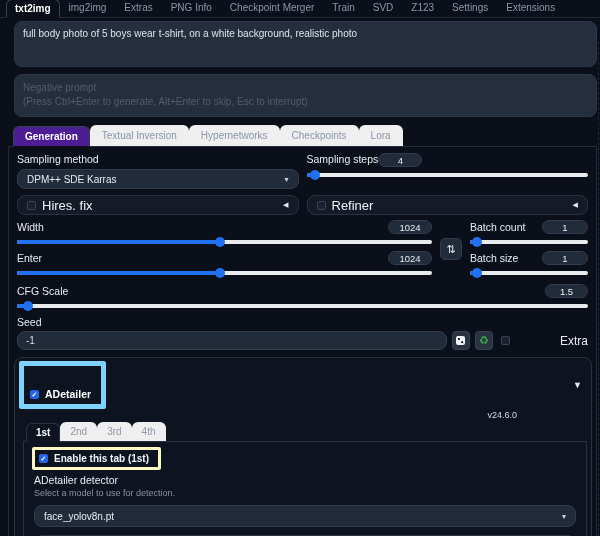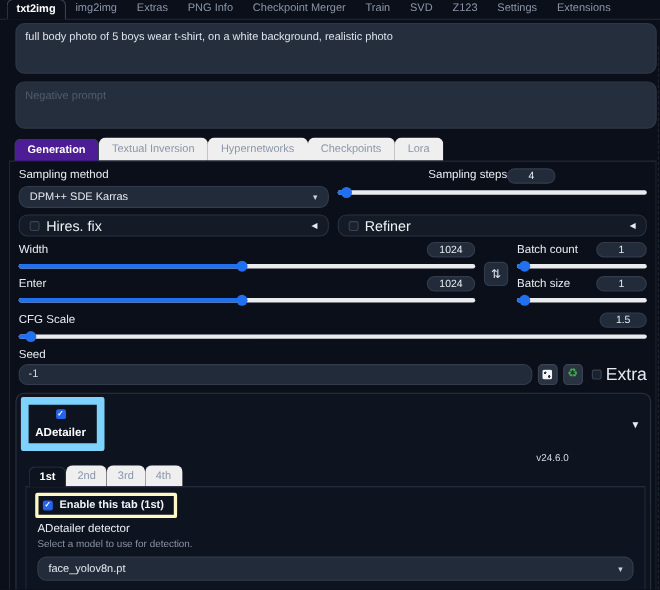--- a/index.html
+++ b/index.html
@@ -34,21 +34,21 @@
   .row2 { display: grid; grid-template-columns: 1fr 1fr; gap: 8px; }
 
   .dropdown { height: 20px; display: flex; align-items: center; justify-content: space-between;
               background: #222b3a; border: 1px solid #333c4d; border-radius: 8px; padding: 0 9px;
               font-size: 10px; color: #e6eaf0; cursor: pointer; }
   .caret { font-size: 8px; color: #cbd2dd; }
 
   .numbox { min-width: 44px; height: 14px; padding: 0 4px; background: #222b3a; border: 1px solid #333c4d;
             border-radius: 7px; display: flex; align-items: center; justify-content: center;
             font-size: 9.5px; color: #e8ecf2; }
-  .slider-head { display: flex; justify-content: center; align-items: flex-start; }
+  .slider-head { display: flex; justify-content: flex-start; align-items: flex-start; }
 
   .slider { position: relative; height: 10px; margin-top: 3px; cursor: pointer; }
   .slider .track { position: absolute; top: 3px; left: 0; right: 0; height: 4px; background: #e9ebee; border-radius: 3px; }
   .slider .fill  { position: absolute; top: 3px; left: 0; height: 4px; background: #2170f0; border-radius: 3px; }
   .slider .thumb { position: absolute; top: 0; width: 10px; height: 10px; margin-left: -5px;
                    border-radius: 50%; background: #2170f0; }
 
   .checkbox { width: 9px; height: 9px; background: #1a2230; border: 1px solid #3a4354; border-radius: 2px;
               display: inline-flex; align-items: center; justify-content: center; flex: none; cursor: pointer; }
   .checkbox .check { display: none; font-size: 7px; line-height: 1; color: #fff; font-weight: bold; }
@@ -72,27 +72,27 @@
   .seed-controls { display: flex; align-items: center; gap: 5px; margin-top: 3px; }
   .seed-input { flex: 1; height: 19px; background: #222b3a; border: 1px solid #333c4d; border-radius: 8px;
                 display: flex; align-items: center; padding: 0 8px; font-size: 10px; color: #d7dde6; }
   .tool-btn { width: 18px; height: 19px; background: #2a3342; border: 1px solid #3a4354; border-radius: 4px;
               display: flex; align-items: center; justify-content: center; cursor: pointer; flex: none; }
   .die { width: 9px; height: 9px; background: #f2f4f7; border-radius: 2px;
          background-image: radial-gradient(circle at 30% 32%, #2a2f3a 1px, transparent 1.3px),
                            radial-gradient(circle at 70% 70%, #2a2f3a 1px, transparent 1.3px); }
   .recycle { color: #3fae4a; font-size: 11px; line-height: 1; }
   .extra-wrap { display: flex; align-items: center; gap: 4px; margin-left: 3px; }
-  .extra-label { font-size: 16px; color: #e6eaf0; }
+  .extra-label { font-size: 12px; color: #e6eaf0; margin-left: 46px; }
 
   
   .adetailer { margin: 7px -4px 0 -3px; border: 1px solid #2a3240; border-radius: 8px; background: #0e1320; }
   .ad-header { display: flex; align-items: center; padding: 3px 9px 0 4px; }
-  .red-box { border: 7px solid #7dd3fc; border-radius: 2px; display: inline-flex; align-items: center;
-             gap: 6px; padding: 4px 10px 4px 6px; flex-direction: column; }
+  .red-box { border: 5px solid #7dd3fc; border-radius: 2px; display: inline-flex; align-items: center;
+             gap: 6px; padding: 22px 10px 4px 6px; }
   .ad-title { font-size: 10.5px; font-weight: bold; color: #fff; }
   .ad-arrow { margin-left: auto; font-size: 9px; color: #e8ecf2; cursor: pointer; }
   .ad-version { text-align: right; padding: 1px 74px 2px 0; font-size: 9px; color: #d3d9e3; }
   .ad-tabs { display: flex; align-items: flex-end; margin: 0 4px 0 8px; padding-left: 3px; border-bottom: 1px solid #2a3240; }
   .ad-tab { font-size: 10px; color: #8b96a9; padding: 3px 9px; border: 1px solid transparent;
             border-radius: 6px 6px 0 0; cursor: pointer; }
   .ad-tab.active { color: #fff; font-weight: bold; border-color: #2a3240; border-bottom-color: #0e1320;
                    margin-bottom: -1px; background: #0e1320; }
   .ad-panel { margin: 0 4px 8px 8px; border: 1px solid #2a3240; border-top: none;
               border-radius: 0 0 6px 6px; padding: 5px 10px 10px 10px; }
@@ -125,20 +125,21 @@
     <button class="top-tab">Settings</button>
     <button class="top-tab">Extensions</button>
   </nav>
 
   <div class="textbox prompt-box">
     <span>full body photo of 5 boys wear t-shirt, on a white background, realistic photo</span>
   </div>
 
   <div class="textbox neg-box">
     <span class="ph-line">Negative prompt</span>
+    <span class="ph-line">(Press Ctrl+Enter to generate, Alt+Enter to skip, Esc to interrupt)</span>
   </div>
 
   <nav class="gen-tabs">
     <button class="gen-tab active">Generation</button>
     <button class="gen-tab">Textual Inversion</button>
     <button class="gen-tab">Hypernetworks</button>
     <button class="gen-tab">Checkpoints</button>
     <button class="gen-tab">Lora</button>
   </nav>
 

